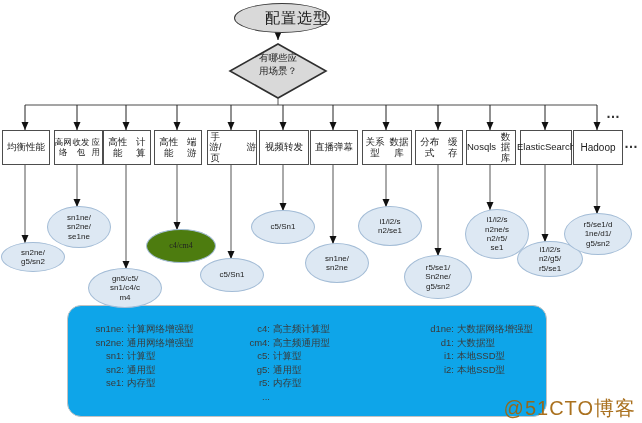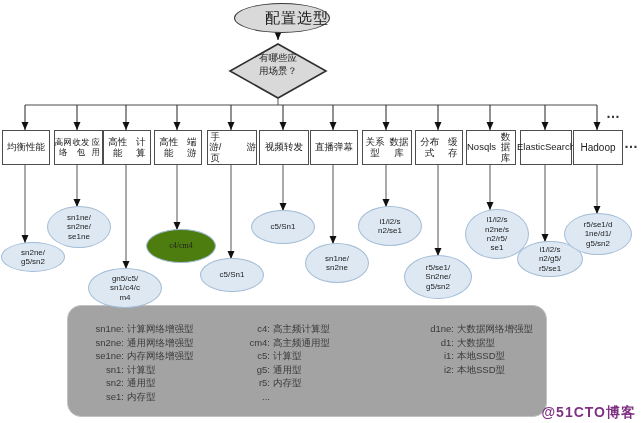--- a/index.html
+++ b/index.html
@@ -29,22 +29,22 @@
   #legend{
     position:absolute;left:67px;top:305px;width:478px;height:110px;
     border-radius:14px;border:1px solid #c2c2c2;
   }
   .lcol{position:absolute;top:16px;font-size:9.5px;line-height:13.5px;color:#3a3a3a;}
   .lrow{display:flex;white-space:nowrap;}
   .lcode{text-align:right;flex:none;}
   .ldesc{margin-left:3px;}
   .dots{position:absolute;font-size:14px;font-weight:bold;color:#333;line-height:10px;}
   #watermark{
-    position:absolute;right:6px;bottom:1px;font-size:14px;font-weight:700;
-    color:#701a75;letter-spacing:1px;opacity:.9;
+    position:absolute;right:6px;bottom:1px;font-size:20px;font-weight:400;
+    color:#a16207;letter-spacing:1px;opacity:.9;
   }
 </style>
 </head>
 <body>
 
 <div id="stage">
 
   <svg id="connectors" width="642" height="423" viewBox="0 0 642 423">
     <defs>
       <marker id="arrow" markerUnits="userSpaceOnUse" markerWidth="9" markerHeight="8" refX="8" refY="3.5" orient="auto">
@@ -87,33 +87,29 @@
 
   <div class="node-ellipse" style="left: 234px; top: 3px; width: 94px; height: 28px; background: rgb(217, 217, 217);">
     <span>配置选型</span>
   </div>
 
   <div class="decision-label" style="left:258px;top:51px;width:40px;">有哪些应用场景？</div>
 
   <div class="dots" style="left:606px;top:108px;">…</div>
   <div class="dots" style="left:624px;top:138px;">…</div>
 
-  <div id="legend" style="background: #a3a3a3;">
+  <div id="legend" style="background: #0ea5e9;">
       <div class="lcol" style="left: 12px;">
         <div class="lrow">
           <span class="lcode" style="width: 44px;">sn1ne:</span>
           <span class="ldesc">计算网络增强型</span>
         </div>
         <div class="lrow">
           <span class="lcode" style="width: 44px;">sn2ne:</span>
           <span class="ldesc">通用网络增强型</span>
-        </div>
-        <div class="lrow">
-          <span class="lcode" style="width: 44px;">se1ne:</span>
-          <span class="ldesc">内存网络增强型</span>
         </div>
         <div class="lrow">
           <span class="lcode" style="width: 44px;">sn1:</span>
           <span class="ldesc">计算型</span>
         </div>
         <div class="lrow">
           <span class="lcode" style="width: 44px;">sn2:</span>
           <span class="ldesc">通用型</span>
         </div>
         <div class="lrow">

